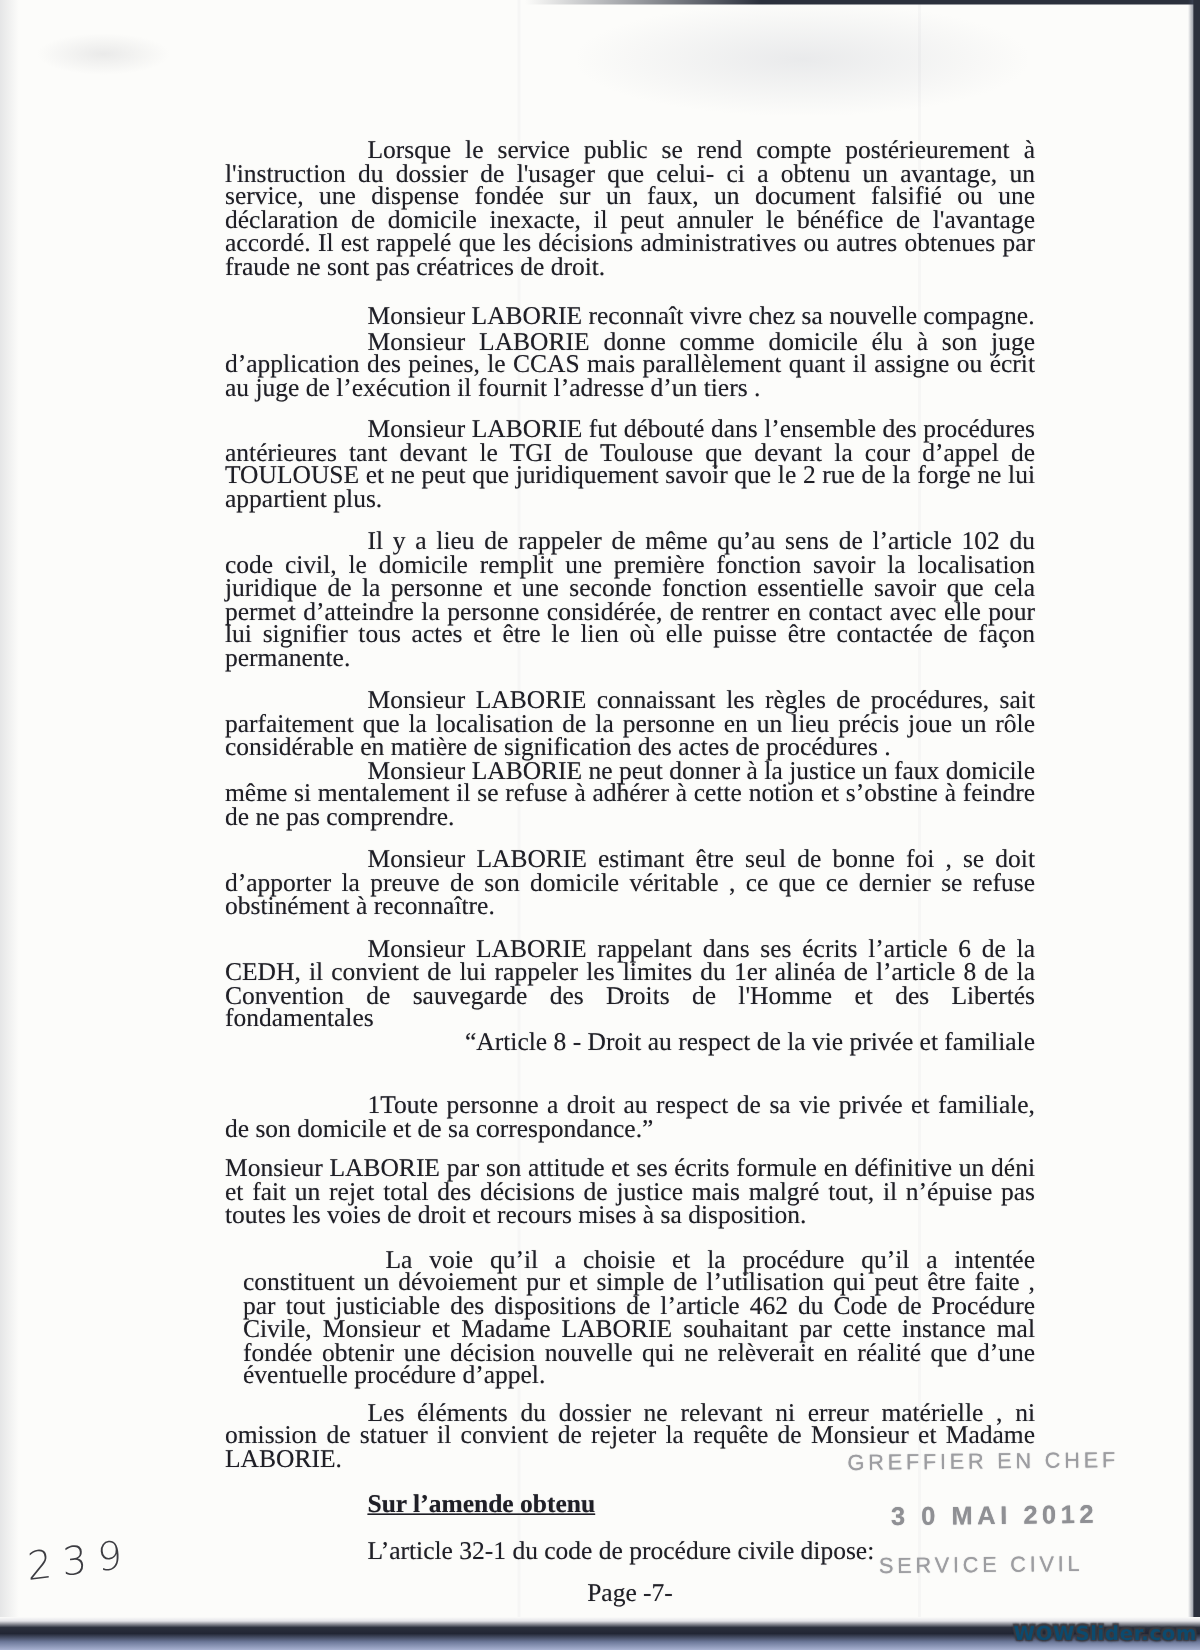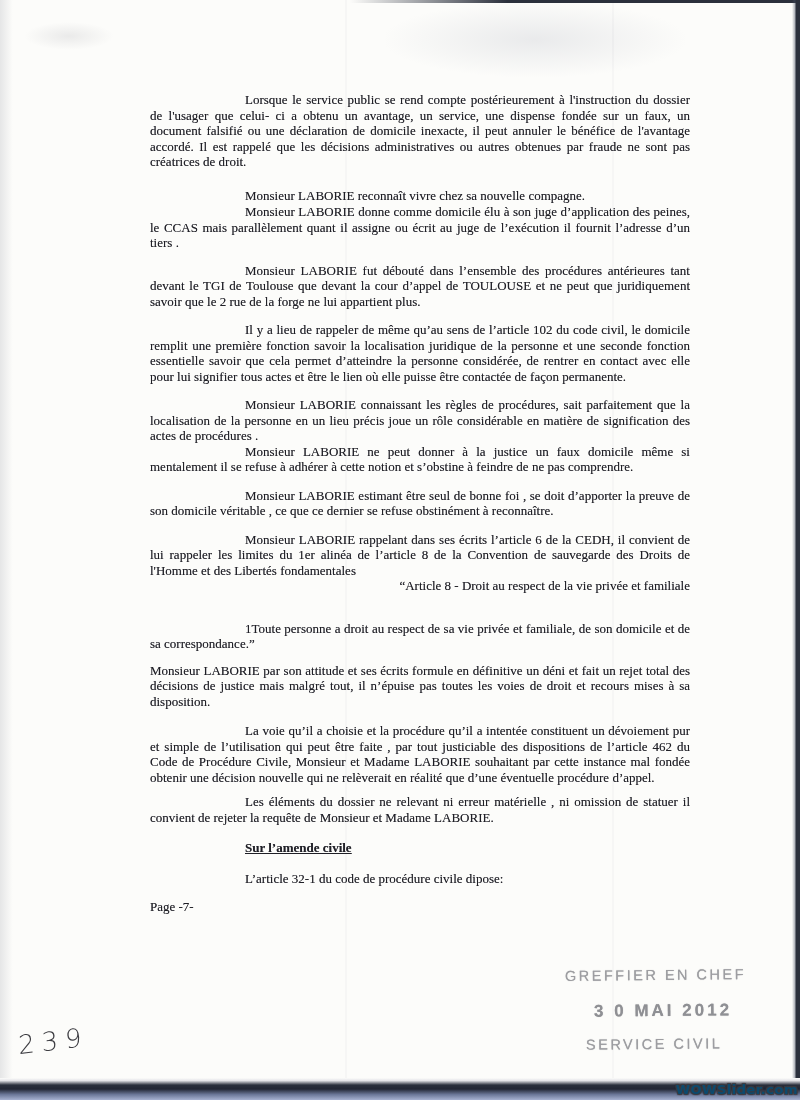--- a/index.html
+++ b/index.html
@@ -29,37 +29,37 @@
   .fold.f1 { left:345px; } .fold.f2 { left:612px; }
   .smudge { position:absolute; pointer-events:none; }
   .smudge.s1 { left:24px; top:22px; width:90px; height:28px;
     background:radial-gradient(ellipse at center, rgba(140,140,148,0.16), rgba(140,140,148,0) 70%); }
   .smudge.s2 { left:385px; top:2px; width:300px; height:75px;
     background:radial-gradient(ellipse at center, rgba(185,188,198,0.28), rgba(185,188,198,0) 72%); }
 
   
   .textcol {
     position:absolute; left:150px; top:79px; width:540px;
-    color:#1f1f26; font-size:13px; line-height:15.5px;
+    color:#1f1f26; font-size:17px; line-height:15.5px;
     text-shadow:0 0 0.5px rgba(25,25,35,0.5);
   }
   .textcol p { margin:13px 0 0; text-align:justify; text-indent:95px; }
   .textcol p.gap18 { margin-top:18px; }
   .textcol p.gap1  { margin-top:1px; }
   .textcol p.gap12 { margin-top:12px; }
   .textcol p.gap10 { margin-top:0; }
   .textcol p.gap27 { margin-top:27px; }
   .textcol p.gap11 { margin-top:11px; }
-  .textcol p.gap14 { margin-top:14px; }
+  .textcol p.gap14 { margin-top:14px;margin-left:12px; }
   .textcol p.gap9  { margin-top:9px; }
   .textcol p.gap15 { margin-top:15px; }
   .textcol p.flush { text-indent:0; }
   .textcol p.qline { text-indent:135px; text-align:right; }
   .textcol p.heading { font-weight:bold; text-decoration:underline; text-align:left; }
-  .textcol p.center { text-indent:0; }
+  .textcol p.center { text-align:center; text-indent:0; }
 
   
   .stamp {
     position:absolute; color:#95969a;
     font-family:"Liberation Sans", sans-serif;
     letter-spacing:2.5px; white-space:nowrap;
     transform:rotate(-0.6deg); opacity:0.92;
     text-shadow:0 0 0.7px rgba(130,130,135,0.8);
   }
   .stamp.l1 { left:565px; top:967px; font-size:14.5px; }
@@ -101,21 +101,21 @@
       <p class="">Il y a lieu de rappeler de même qu’au sens de l’article 102 du code civil, le domicile remplit une première  fonction savoir la localisation juridique de la personne et une seconde fonction essentielle savoir que cela permet d’atteindre la personne  considérée, de rentrer en contact avec elle pour lui signifier tous actes et être le lien  où elle puisse être contactée  de façon permanente.</p>
       <p class="">Monsieur LABORIE  connaissant les règles de procédures,  sait parfaitement que la localisation de la personne en un lieu précis joue un rôle considérable en matière de signification des actes de procédures .</p>
       <p class="gap10">Monsieur LABORIE ne peut donner à la justice un faux domicile même si mentalement il se refuse à   adhérer à cette notion et s’obstine à feindre de ne pas comprendre.</p>
       <p class="">Monsieur LABORIE estimant être seul de bonne foi , se doit d’apporter la preuve de son domicile véritable , ce que ce dernier se refuse obstinément à reconnaître.</p>
       <p class="">Monsieur LABORIE rappelant dans ses écrits l’article 6 de la CEDH, il convient de lui rappeler les limites du    1er alinéa  de  l’article 8 de la Convention  de sauvegarde des Droits de l'Homme et des Libertés  fondamentales</p>
       <p class="qline gap10">“Article 8 -  Droit au  respect de la vie privée et familiale</p>
       <p class="gap27">1Toute personne a droit au respect de sa vie privée et  familiale, de  son domicile et de sa correspondance.”</p>
       <p class="flush gap11">Monsieur LABORIE par son attitude et ses écrits formule en définitive un déni et fait un rejet total des décisions de justice mais  malgré tout, il n’épuise  pas toutes les voies de droit et recours mises à sa disposition.</p>
       <p class="gap14">La   voie  qu’il  a  choisie  et  la  procédure  qu’il  a  intentée  constituent  un dévoiement  pur  et  simple  de  l’utilisation  qui  peut  être  faite ,  par  tout  justiciable  des dispositions  de l’article 462 du   Code de Procédure Civile, Monsieur et Madame LABORIE souhaitant par cette instance mal fondée  obtenir une décision nouvelle qui ne relèverait  en réalité que d’une éventuelle   procédure d’appel.</p>
       <p class="gap9">Les éléments du dossier ne relevant ni erreur matérielle , ni omission de statuer il convient de rejeter la requête de Monsieur et Madame LABORIE.</p>
-      <p class="heading gap15">Sur l’amende civile </p>
+      <p class="heading gap15">Sur l’amende obtenu </p>
       <p class="gap15">L’article 32-1 du code de procédure civile dipose:</p>
       <p class="center">Page -7-</p>
     </div>
 
   <div class="stamp l1">GREFFIER EN CHEF</div>
   <div class="stamp l2">3 0  MAI  2012</div>
   <div class="stamp l3">SERVICE CIVIL</div>
 
   <div class="handnum">239</div>
 

